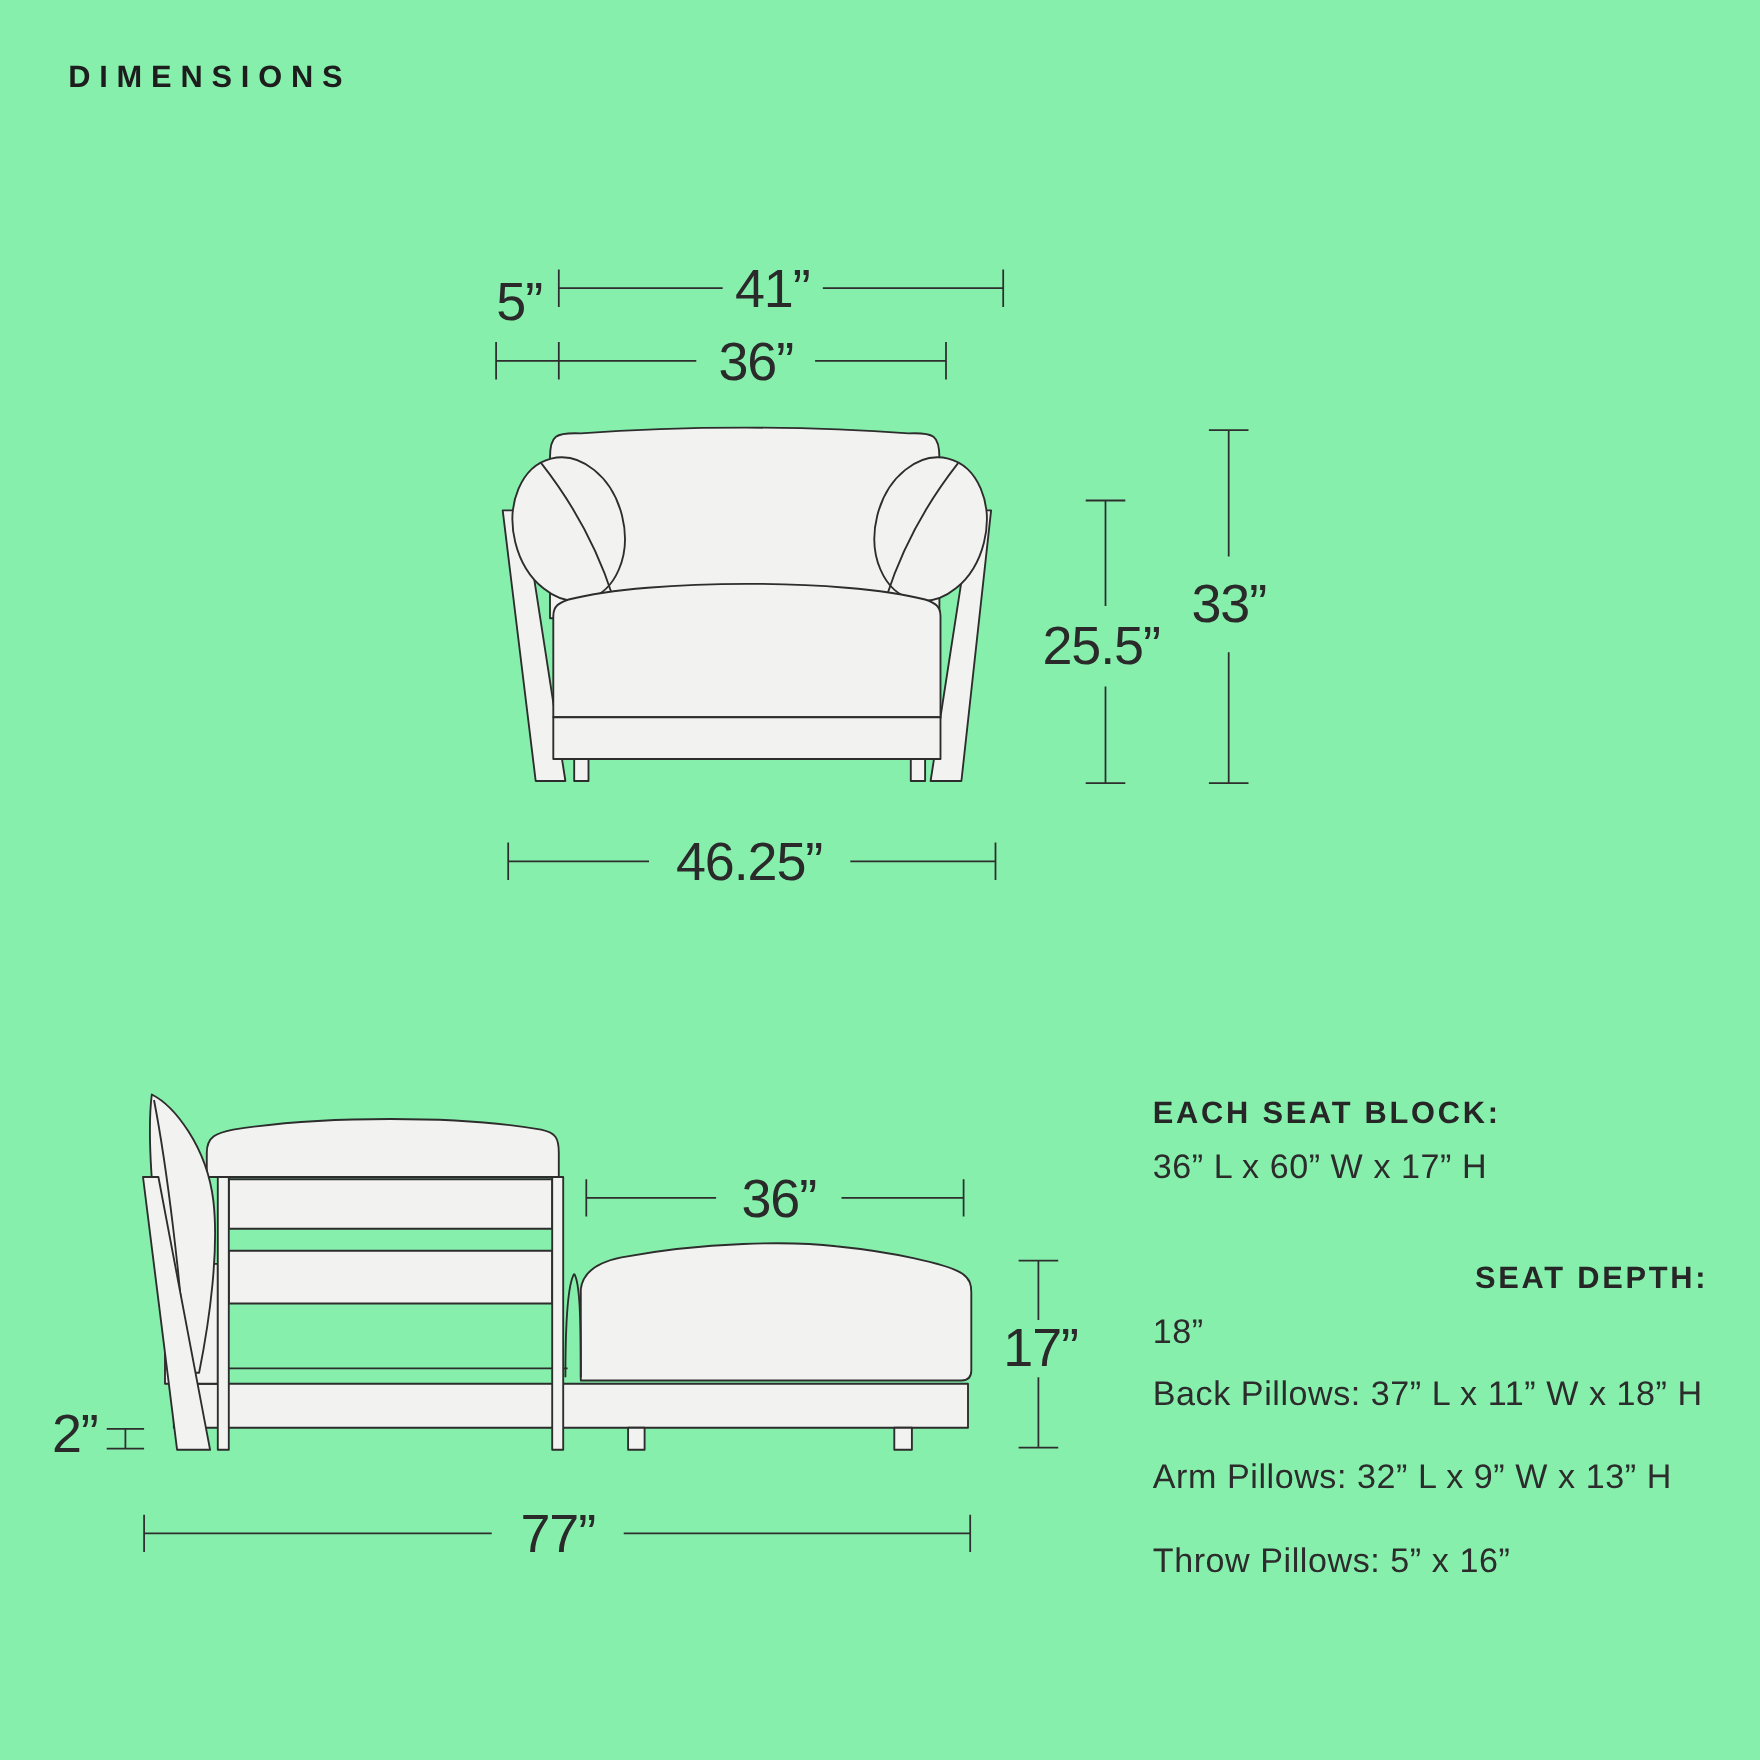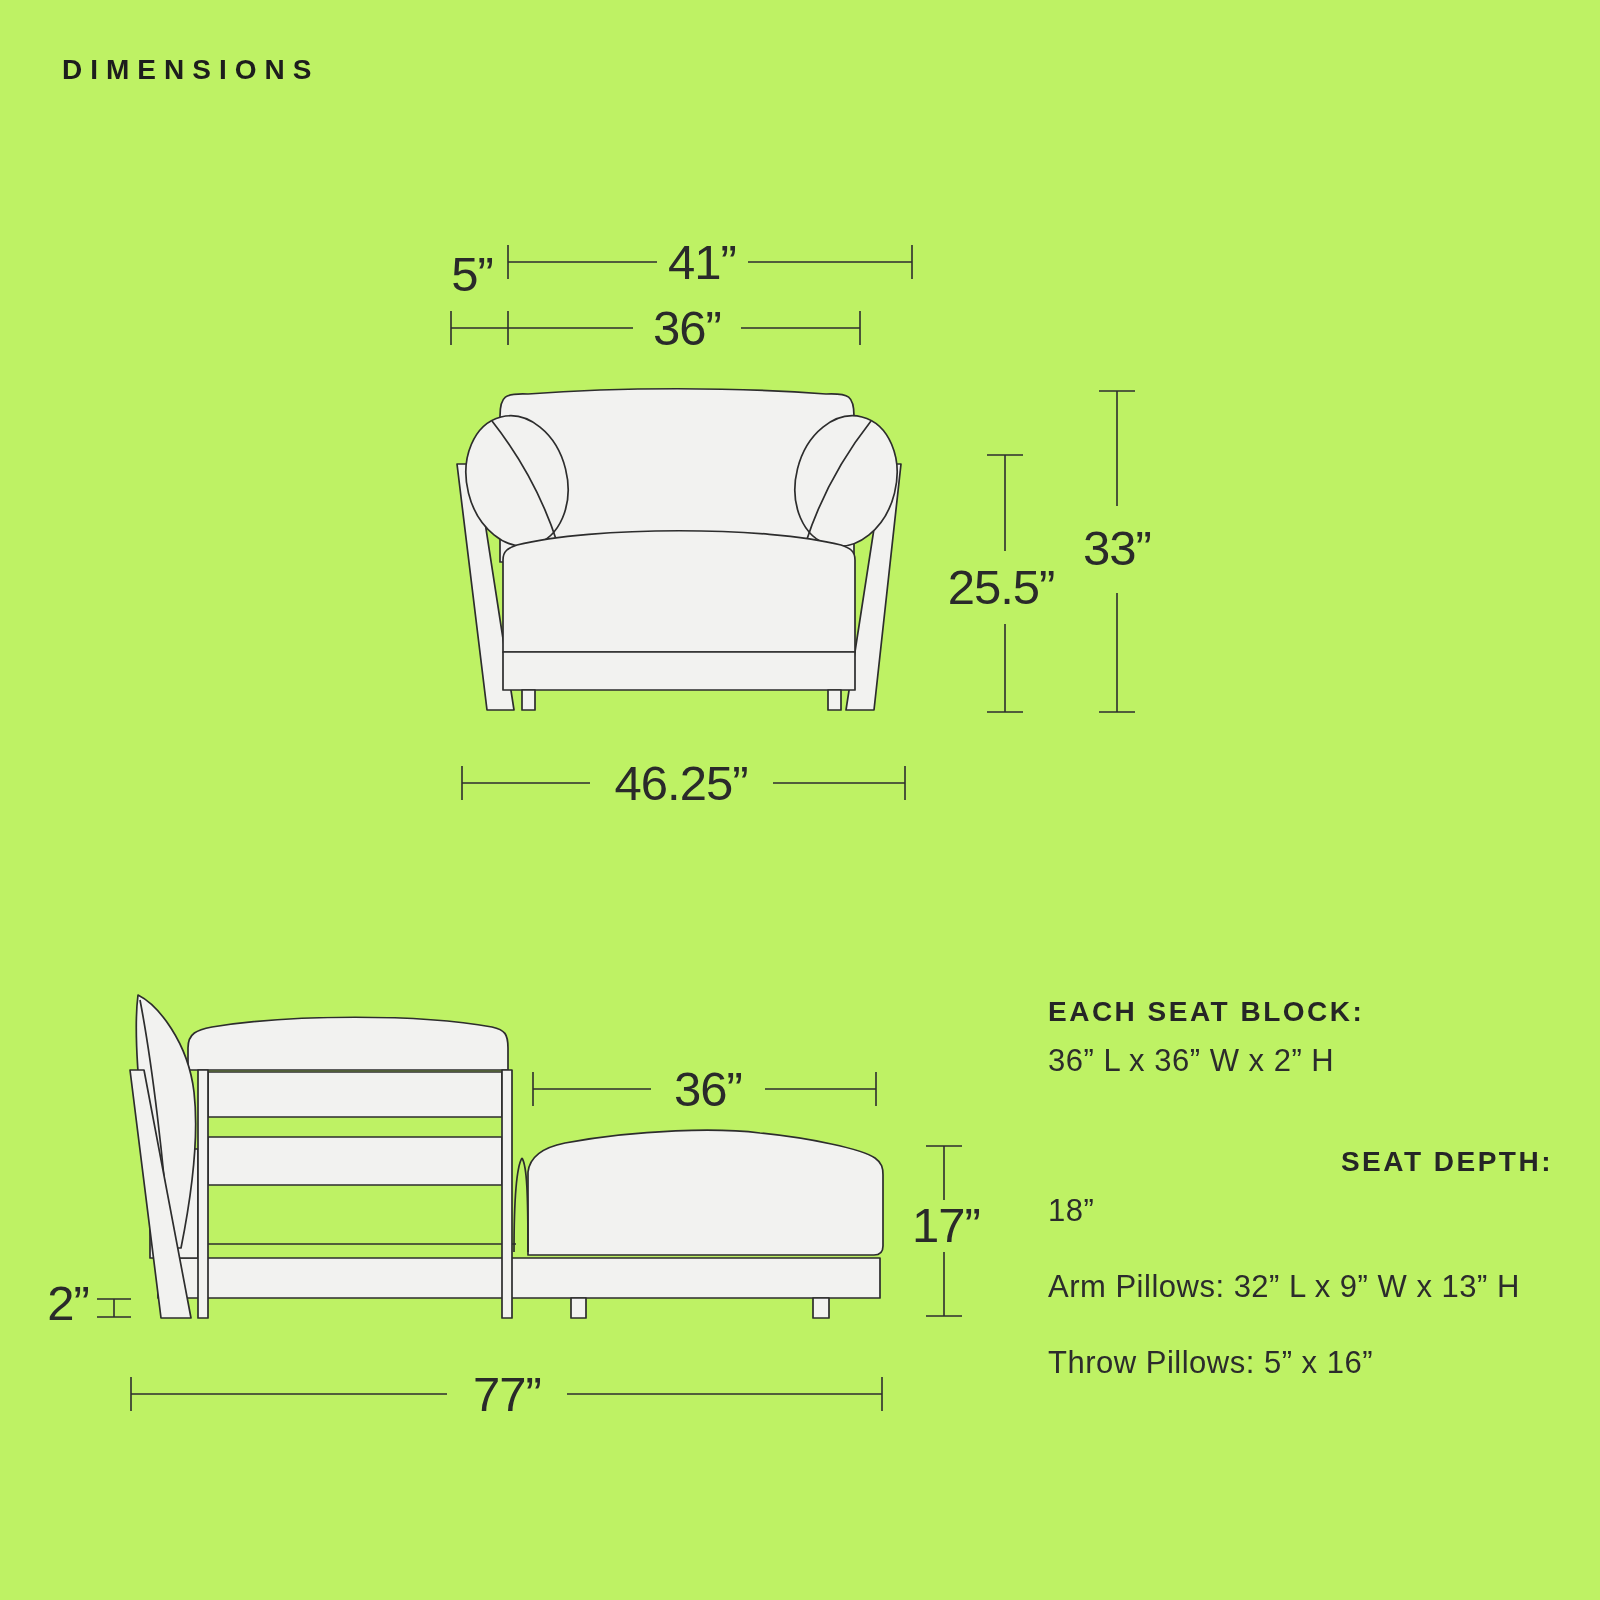--- a/index.html
+++ b/index.html
@@ -1,16 +1,16 @@
 <!DOCTYPE html>
 <html><head>
 <meta charset="utf-8">
 <style>
   html,body{margin:0;padding:0;background:#f2f2f0;}
-  #canvas{position:relative;width:1600px;height:1600px;background:#bef264;
+  #canvas{position:relative;width:1600px;height:1600px;background:#86efac;
           font-family:"Liberation Sans",sans-serif;color:#232323;overflow:hidden;}
   .title{position:absolute;left:62px;top:54px;font-size:28px;font-weight:700;
          letter-spacing:8px;color:#1d1d1d;}
   #diagram{position:absolute;left:0;top:0;}
   .outline{fill:#f2f2f0;stroke:#2d2d2d;stroke-width:1.7;stroke-linejoin:round;}
   .sline{fill:none;stroke:#2d2d2d;stroke-width:1.7;stroke-linejoin:round;}
   .dim{fill:none;stroke:#2e2e2e;stroke-width:1.6;}
   .dim-label{font-family:"Liberation Sans",sans-serif;font-size:49px;fill:#2a2a2a;
              text-anchor:middle;letter-spacing:-1px;}
   .specs{position:absolute;left:1048px;top:995px;width:505px;}
@@ -103,22 +103,23 @@
       <path class="dim" d="M97,1299 H131 M97,1317 H131 M114,1299 V1317"></path>
       <text class="dim-label" x="68" y="1320">2”</text>
 
       <path class="dim" d="M131,1377 V1411 M882,1377 V1411 M131,1394 H447 M567,1394 H882"></path>
       <text class="dim-label" x="507" y="1411">77”</text>
     </g>
   </svg>
 
   <div class="specs">
     <div class="spec-h">EACH SEAT BLOCK:</div>
-    <div class="spec-v mt-val">36” L x 36” W x 2” H</div>
+    <div class="spec-v mt-val">36” L x 60” W x 17” H</div>
 
     <div class="spec-h mt-sec">SEAT DEPTH:</div>
     <div class="spec-v mt-val">18”</div>
 
+    <div class="spec-v mt-val2">Back Pillows: 37” L x 11” W x 18” H</div>
     <div class="spec-v mt-line">Arm Pillows: 32” L x 9” W x 13” H</div>
     <div class="spec-v mt-line">Throw Pillows: 5” x 16”</div>
   </div>
 
 </div>
 
 </body></html>

